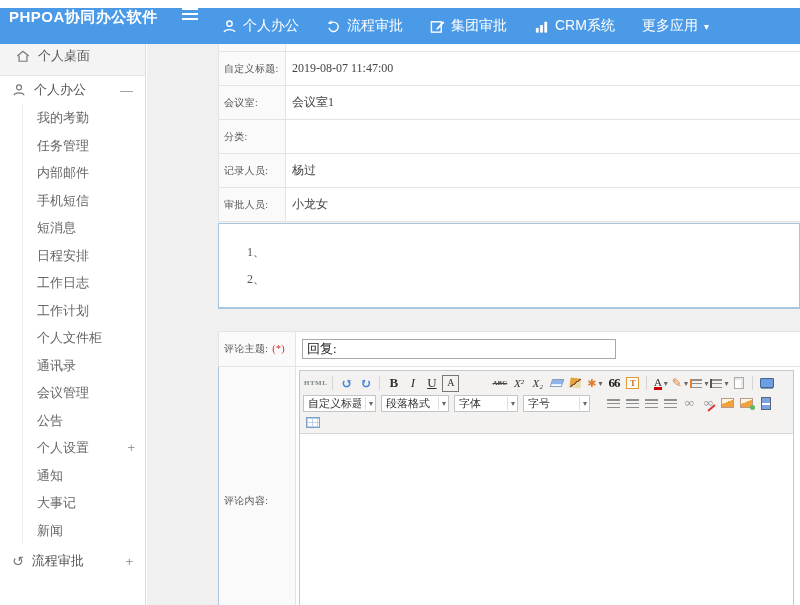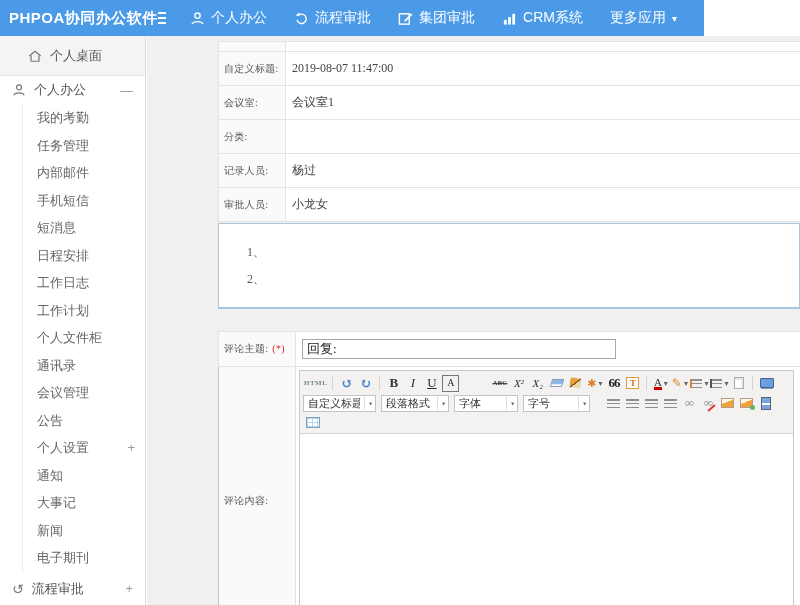--- a/index.html
+++ b/index.html
@@ -1,30 +1,30 @@
 <!DOCTYPE html>
 <html><head>
 <meta charset="utf-8">
 <style>
   * { box-sizing: border-box; margin: 0; padding: 0; }
   html,body { width:800px; height:605px; overflow:hidden; }
   body { position:relative; background:#fff; font-family:"Liberation Sans","DejaVu Sans",sans-serif; }
 
   
-  .hdr { position:absolute; top:0; left:0; width:704px; height:36px; background:#4a9ae8; display:flex; align-items:center; color:#fff; z-index:10; }
+  .hdr { position:absolute; top:8px; left:0; width:800px; height:36px; background:#4a9ae8; display:flex; color:#fff; z-index:10; }
   .hdr-title { width:182px; padding-left:9px; font-size:15px; font-weight:bold; letter-spacing:.5px; white-space:nowrap; }
   .burger { width:16px; height:12px; border-top:2px solid #fff; border-bottom:2px solid #fff; background:linear-gradient(#fff,#fff) center/100% 2px no-repeat; margin-right:24px; cursor:pointer; }
   .hdr nav { display:flex; align-items:center; }
   .hnav { display:flex; align-items:center; margin-right:27px; font-size:14px; color:#fff; text-decoration:none; cursor:pointer; white-space:nowrap; }
   .hnav svg { margin-right:6px; }
   .hcaret { font-size:10px; margin-left:6px; }
 
   
   .sidebar { position:absolute; top:36px; left:0; width:146px; bottom:0; background:#fff; border-right:1px solid #dcdcdc; overflow:hidden; }
-  .side-desktop { height:40px; display:flex; align-items:center; padding:0 28px; background:#f4f4f4; border-bottom:1px solid #e6e6e6; font-size:13px; color:#555; cursor:pointer; }
+  .side-desktop { height:40px; display:flex; align-items:center; padding:0 16px; background:#f4f4f4; border-bottom:1px solid #e6e6e6; font-size:13px; color:#555; cursor:pointer; }
   .side-desktop svg, .side-sec svg { margin-right:8px; flex:none; }
   .side-sec { height:28px; display:flex; align-items:center; padding:0 12px; font-size:13px; color:#555; cursor:pointer; }
   .side-sec.wf { margin-top:2px; height:30px; }
   .tog { margin-left:auto; color:#9a9a9a; font-size:13px; }
   .submenu { list-style:none; margin-left:22px; border-left:1px solid #ececec; padding-left:14px; }
   .submenu li { height:27.5px; line-height:27.5px; font-size:13px; color:#666; cursor:pointer; display:flex; align-items:center; white-space:nowrap; }
   .submenu li .tog { margin-left:auto; margin-right:10px; }
   .hist-glyph { font-size:14px; color:#777; margin-right:8px; line-height:1; }
 
   
@@ -77,21 +77,21 @@
   .sh-monitor { width:14px; height:10px; background:#6d9ee0; border:1px solid #3f6496; border-radius:1px; box-shadow:0 2px 0 -1px #8899aa; }
   .ibars { width:13px; height:9px; background:repeating-linear-gradient(to bottom,#8f8f8f 0 1.6px,transparent 1.6px 3.8px); }
   .ilist-o { width:12px; height:9px; background:linear-gradient(to right,#e07f2e 0 2px,transparent 2px),repeating-linear-gradient(to bottom,#8f8f8f 0 1.6px,transparent 1.6px 3.8px); }
   .ilist-u { width:12px; height:9px; background:linear-gradient(to right,#555 0 2px,transparent 2px),repeating-linear-gradient(to bottom,#8f8f8f 0 1.6px,transparent 1.6px 3.8px); }
   .unlink { position:relative; }
   .unlink::after { content:""; position:absolute; width:9px; height:2px; background:#d33; transform:rotate(-40deg); right:1px; bottom:3px; }
   .sh-img { width:13px; height:10px; border:1px solid #bb9988; background:linear-gradient(160deg,#fdf6e3 40%,#f0a23c 40%); position:relative; }
   .sh-img.multi::after { content:""; position:absolute; right:-3px; bottom:-3px; width:5px; height:5px; background:#5cb85c; border-radius:50%; }
   .sh-media { width:10px; height:13px; background:linear-gradient(#7aa3e0 0 5px,#fff 5px 7px,#7aa3e0 7px); border:1px solid #556677; }
   .sh-table { width:14px; height:11px; border:1px solid #7aa0c8; background-color:#fff; background-image:linear-gradient(#bcd2e8 1px,transparent 1px),linear-gradient(90deg,#bcd2e8 1px,transparent 1px); background-size:5px 4px; }
-  .tsel { height:17px; border:1px solid #c4c4c4; background:#fff; display:inline-flex; align-items:center; padding:0 2px 0 4px; margin-right:5px; font-family:Liberation Mono, monospace; font-size:11px; color:#333; cursor:pointer; flex:none; }
+  .tsel { height:17px; border:1px solid #c4c4c4; background:#fff; display:inline-flex; align-items:center; padding:0 2px 0 4px; margin-right:5px; font-family:Liberation Serif, serif; font-size:11px; color:#333; cursor:pointer; flex:none; }
   .tsel .lab { flex:1; white-space:nowrap; overflow:hidden; }
   .tsel .car { border-left:1px solid #ddd; padding-left:3px; margin-left:4px; height:13px; display:flex; align-items:center; }
   .w1{width:73px}.w2{width:68px}.w3{width:64px}.w4{width:67px}
   .grp { margin-left:9px; display:flex; align-items:center; }
   .ed-body { height:200px; background:#fff; cursor:text; }
 </style>
 </head>
 <body>
 
 <header class="hdr">
@@ -192,23 +192,20 @@
         <span class="tog">+</span>
       </li>
     <li>
         <span>通知</span>
       </li>
     <li>
         <span>大事记</span>
       </li>
     <li>
         <span>新闻</span>
-      </li>
-    <li>
-        <span>电子期刊</span>
       </li>
   </ul>
   <div class="side-sec wf">
     <span class="hist-glyph">↺</span>
     <span>流程审批</span>
     <span class="tog">+</span>
   </div>
 </aside>
 
 <main class="main">

